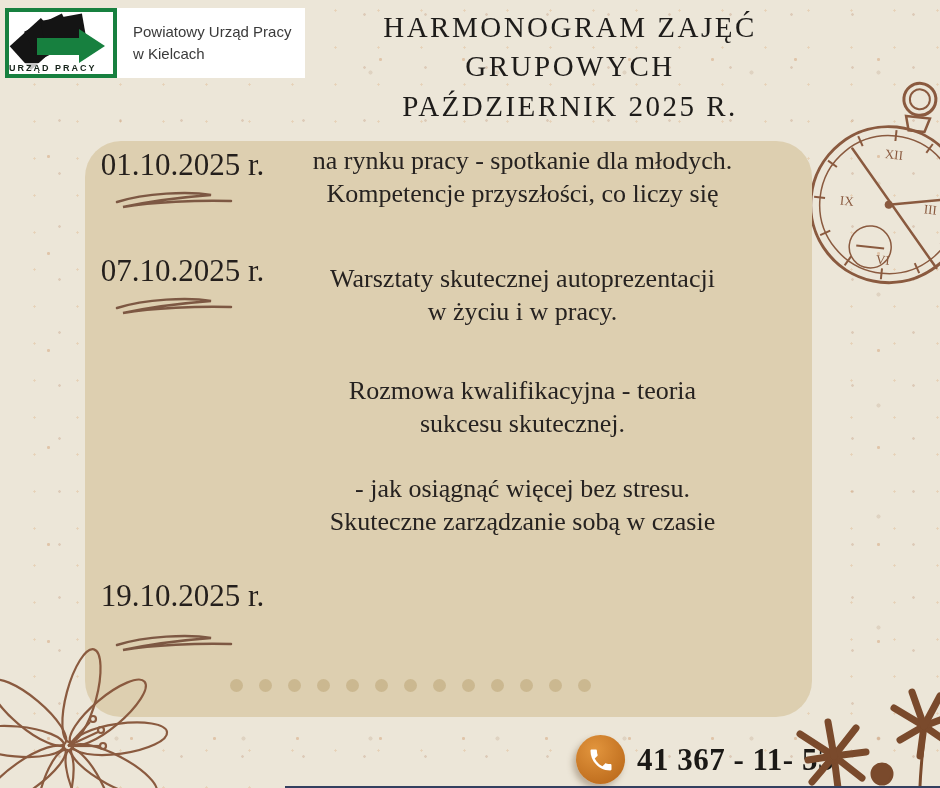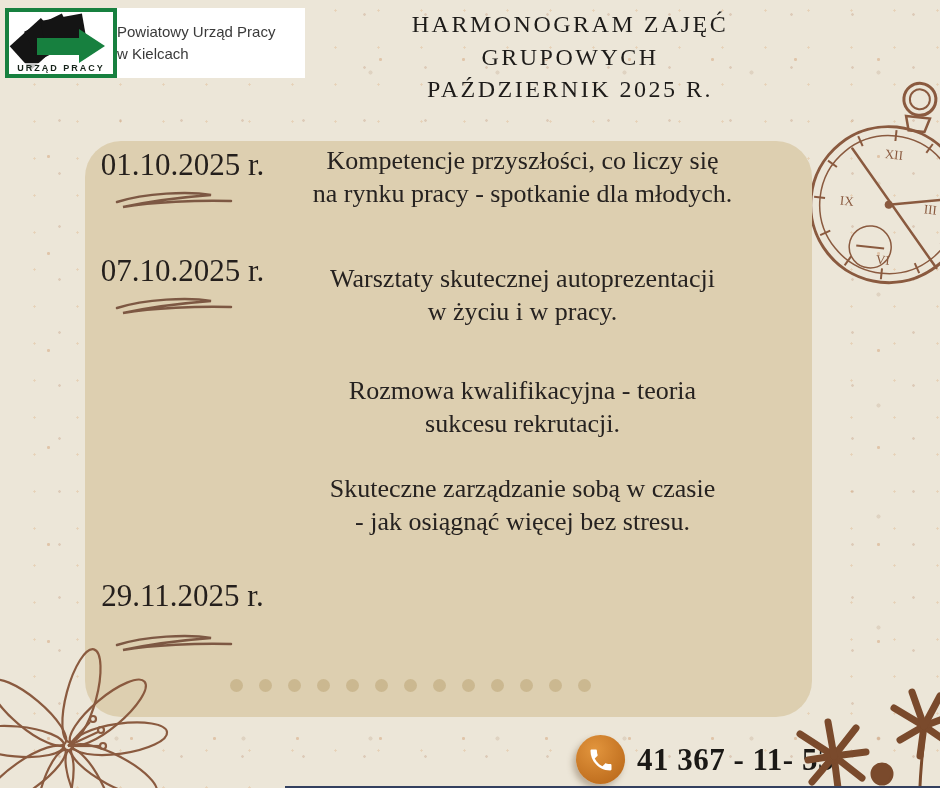--- a/index.html
+++ b/index.html
@@ -18,25 +18,25 @@
 
   
   .logo-bar{position:absolute;left:5px;top:8px;width:300px;height:70px;background:#ffffff;display:flex;align-items:center;}
   .emblem{position:relative;width:104px;height:62px;border:4px solid #17803f;background:#fff;flex:0 0 auto;}
   .paper{position:absolute;width:42px;height:32px;background:#141414;}
   .paper.p1{left:6px;top:16px;transform:rotate(-42deg);}
   .paper.p2{left:20px;top:9px;transform:rotate(-26deg);}
   .paper.p3{left:34px;top:5px;transform:rotate(-10deg);}
   .arrow-bar{position:absolute;left:28px;top:26px;width:42px;height:17px;background:#17803f;}
   .arrow-head{position:absolute;left:70px;top:17px;width:0;height:0;border-left:26px solid #17803f;border-top:17px solid transparent;border-bottom:17px solid transparent;}
-  .emblem-label{position:absolute;left:0;bottom:1px;width:100%;text-align:center;font-family:"Liberation Sans",sans-serif;font-size:9px;font-weight:bold;letter-spacing:2px;color:#16231a;background:rgba(255,255,255,.75);}
-  .org-name{font-family:"Liberation Sans",sans-serif;font-size:15px;line-height:1.45;color:#3a3a3a;}
-
-  
-  .title{position:absolute;left:330px;top:8px;width:480px;text-align:center;color:#1e1c1a;font-size:24px;line-height:1.36;letter-spacing:2.5px;font-weight:normal;}
+  .emblem-label{position:absolute;left:0;bottom:1px;width:100%;font-family:"Liberation Sans",sans-serif;font-size:9px;font-weight:bold;letter-spacing:2px;color:#16231a;background:rgba(255,255,255,.75);}
+  .org-name{margin-left:16px;font-family:"Liberation Sans",sans-serif;font-size:15px;line-height:1.45;color:#3a3a3a;}
+
+  
+  .title{position:absolute;left:330px;top:8px;width:480px;text-align:center;color:#1e1c1a;font-size:29px;line-height:1.36;letter-spacing:2.5px;font-weight:normal;}
 
   
   .watch{position:absolute;left:798px;top:72px;width:170px;height:240px;transform:rotate(6deg);}
 
   
   .card{position:absolute;left:85px;top:141px;width:727px;height:576px;background:#ddcfb0;border-radius:36px;}
   .entry{position:absolute;left:0;width:100%;height:100px;}
   .date-col{position:absolute;left:0;top:0;width:195px;text-align:center;}
   .date{font-size:31px;color:#241f1c;}
   .squiggle{display:block;margin:4px 0 0 26px;}
@@ -126,55 +126,55 @@
   <div class="card">
 
     <div class="entry" style="top:6px">
       <div class="date-col">
         <div class="date">01.10.2025 r.</div>
         <svg class="squiggle" width="125" height="24" viewBox="0 0 125 24">
           <path d="M6 15 C 34 6, 78 4, 100 8 C 60 11, 26 17, 12 20 C 42 15, 86 13, 120 14" stroke="#7d5843" stroke-width="2.5" fill="none" stroke-linecap="round"></path>
         </svg>
       </div>
       <div class="desc" style="top:-3px">
+        <div>na rynku pracy - spotkanie dla młodych.</div>
         <div>Kompetencje przyszłości, co liczy się</div>
-        <div>na rynku pracy - spotkanie dla młodych.</div>
       </div>
     </div>
 
     <div class="entry" style="top:112px">
       <div class="date-col">
         <div class="date">07.10.2025 r.</div>
         <svg class="squiggle" width="125" height="24" viewBox="0 0 125 24">
           <path d="M6 15 C 34 6, 78 4, 100 8 C 60 11, 26 17, 12 20 C 42 15, 86 13, 120 14" stroke="#7d5843" stroke-width="2.5" fill="none" stroke-linecap="round"></path>
         </svg>
       </div>
       <div class="desc" style="top:9px">
         <div>Warsztaty skutecznej autoprezentacji</div>
         <div>w życiu i w pracy.</div>
       </div>
     </div>
 
     <div class="entry" style="top:226px">
       <div class="desc" style="top:7px">
         <div>Rozmowa kwalifikacyjna - teoria</div>
-        <div>sukcesu rekrutacji.</div>
+        <div>sukcesu skutecznej.</div>
       </div>
     </div>
 
     <div class="entry" style="top:321px">
       <div class="desc" style="top:10px">
+        <div>- jak osiągnąć więcej bez stresu.</div>
         <div>Skuteczne zarządzanie sobą w czasie</div>
-        <div>- jak osiągnąć więcej bez stresu.</div>
       </div>
     </div>
 
     <div class="entry" style="top:437px">
       <div class="date-col">
-        <div class="date">29.11.2025 r.</div>
+        <div class="date">19.10.2025 r.</div>
         <svg class="squiggle" style="margin-top:16px" width="125" height="24" viewBox="0 0 125 24">
           <path d="M6 15 C 34 6, 78 4, 100 8 C 60 11, 26 17, 12 20 C 42 15, 86 13, 120 14" stroke="#7d5843" stroke-width="2.5" fill="none" stroke-linecap="round"></path>
         </svg>
       </div>
     </div>
 
     <div class="dots">
       <span class="dot"></span>
         <span class="dot"></span>
         <span class="dot"></span>

